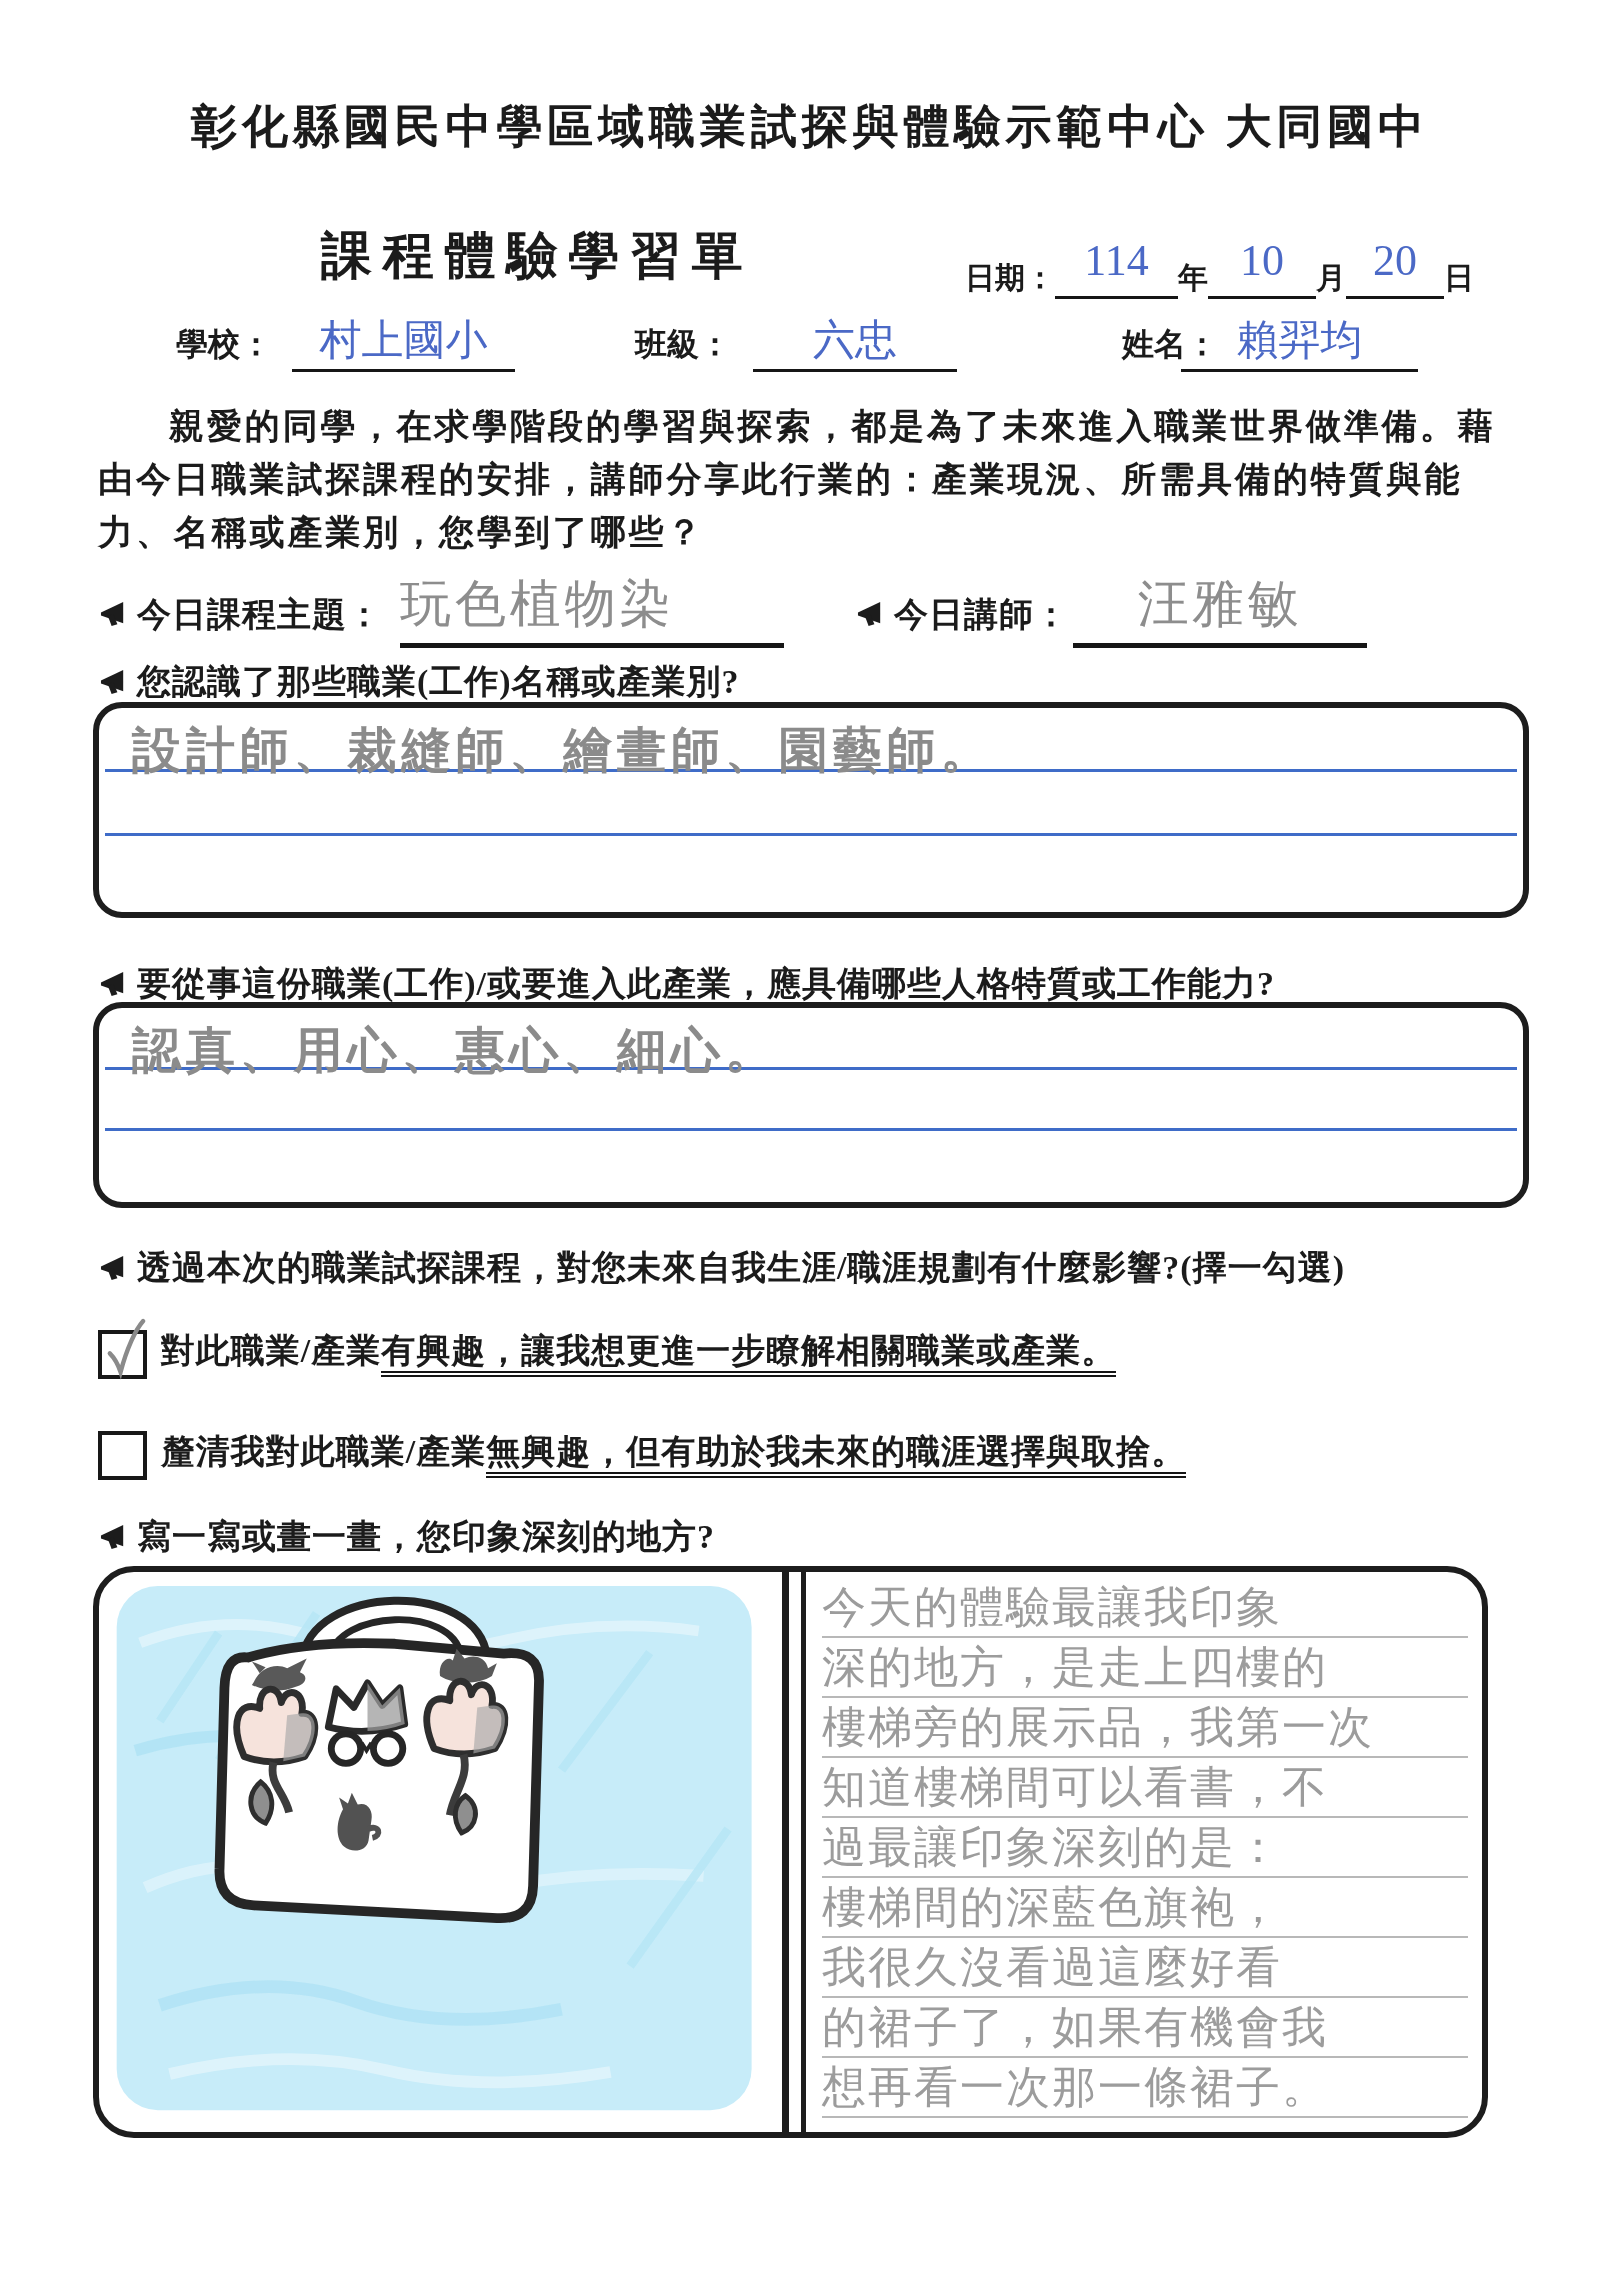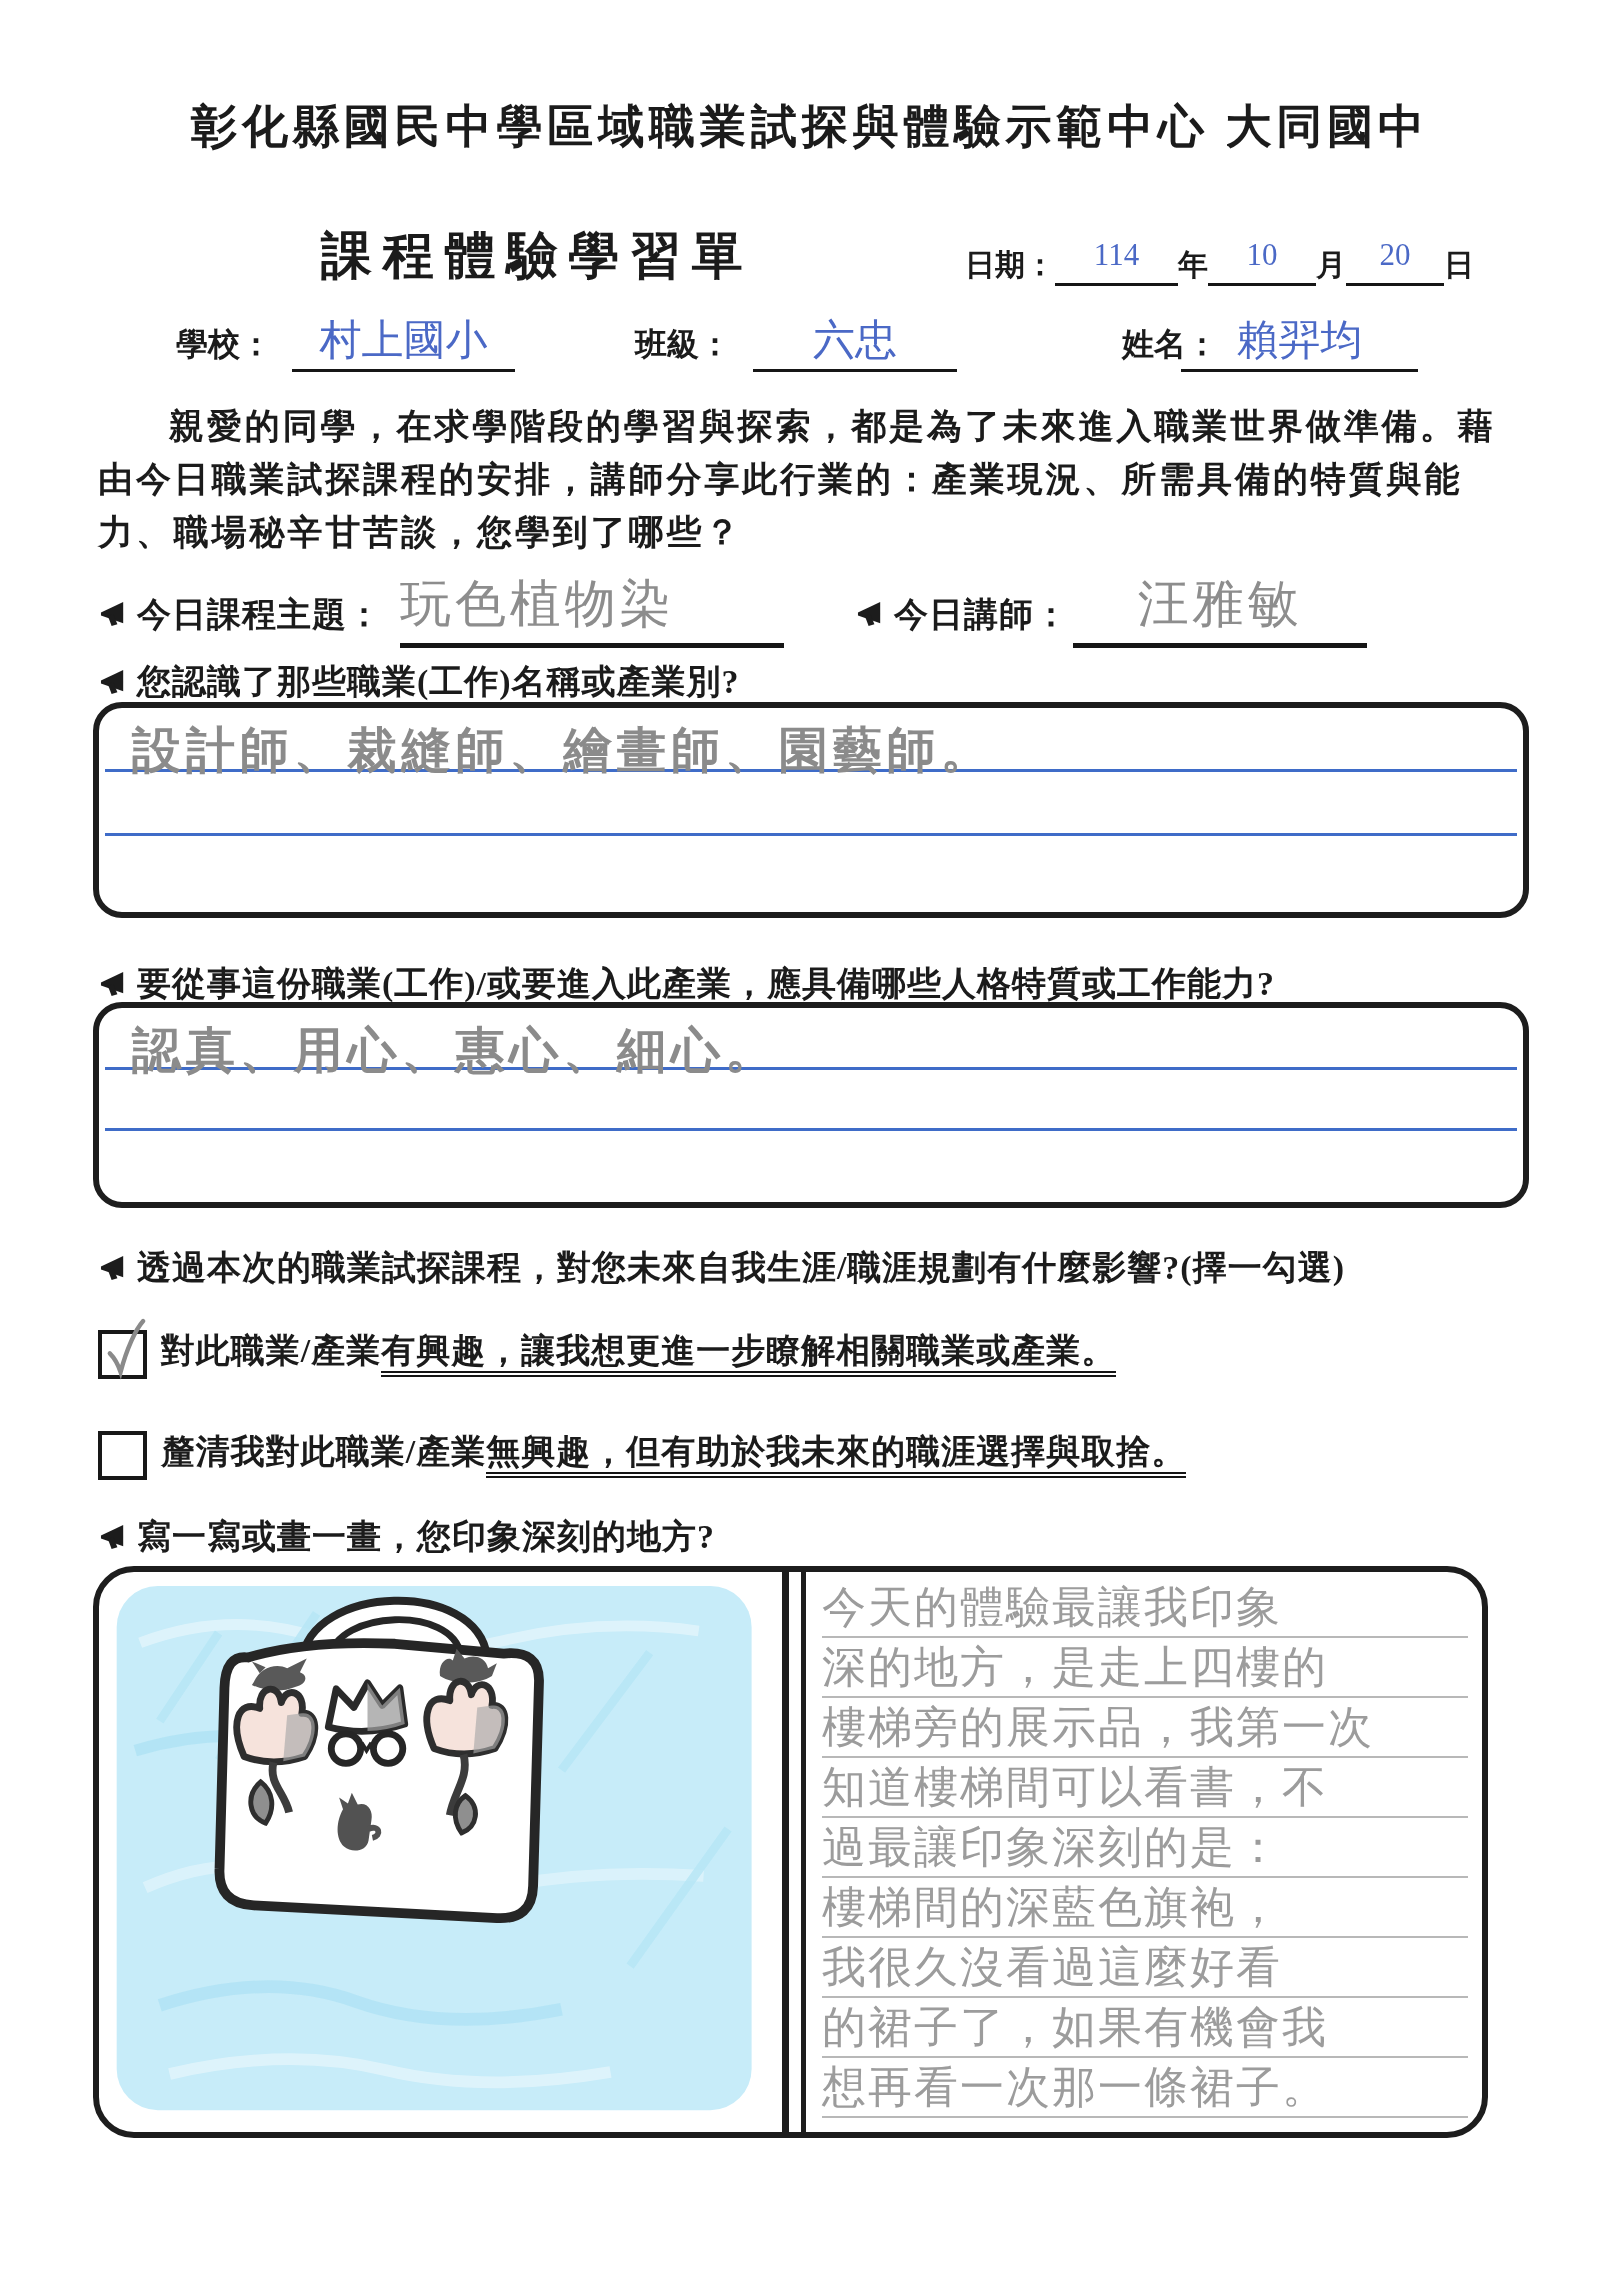--- a/index.html
+++ b/index.html
@@ -6,21 +6,21 @@
   .page{
     position:relative;width:1620px;height:2292px;background:#ffffff;
     font-family:"Liberation Serif","DejaVu Serif",serif;color:#1b1b1b;overflow:hidden;
   }
   .abs{position:absolute;}
   
   .title{top:96px;left:0;width:100%;text-align:center;font-size:46px;font-weight:bold;letter-spacing:4.9px;}
   .subtitle{top:222px;left:321px;font-size:51px;font-weight:bold;letter-spacing:10.8px;}
   .date-block{top:245px;left:965px;display:flex;align-items:flex-end;font-size:30px;font-weight:bold;}
   .fill{display:inline-block;border-bottom:3.9px solid #161616;text-align:center;}
-  .pen{color:#4b69c6;font-size:31px;font-weight:normal;}
+  .pen{color:#4b69c6;font-size:44px;font-weight:normal;}
   .raise{display:inline-block;transform:translateY(-9.8px);}
   .date-fill-y{width:123px;} .date-fill-m{width:108px;} .date-fill-d{width:98px;}
   
   .stu-label{font-size:32px;font-weight:bold;top:323px;}
   .stu-fill{border-bottom:3.9px solid #161616;top:312px;height:57px;text-align:center;}
   .stu-fill .pen{font-size:42px;}
   
   .intro{top:400px;left:98px;width:1441px;font-size:35px;line-height:53px;font-weight:600;letter-spacing:2.9px;}
   .intro .indent{text-indent:71px;}
   
@@ -80,21 +80,21 @@
   <div class="abs stu-label" style="left:176px;">學校：</div>
   <div class="abs stu-fill" style="left:292px;width:223px;"><span class="pen">村上國小</span></div>
   <div class="abs stu-label" style="left:635px;">班級：</div>
   <div class="abs stu-fill" style="left:753px;width:204px;"><span class="pen">六忠</span></div>
   <div class="abs stu-label" style="left:1122px;">姓名：</div>
   <div class="abs stu-fill" style="left:1181px;width:237px;"><span class="pen">賴羿均</span></div>
 
   <div class="abs intro">
     <div class="indent">親愛的同學，在求學階段的學習與探索，都是為了未來進入職業世界做準備。藉</div>
     <div>由今日職業試探課程的安排，講師分享此行業的：產業現況、所需具備的特質與能</div>
-    <div>力、職場秘辛甘苦談，您學到了哪些？</div>
+    <div>力、名稱或產業別，您學到了哪些？</div>
   </div>
 
   <div class="abs topic-row">
     <div class="abs q-label topic-label">
       <svg class="mega" width="33" height="29" viewBox="0 0 34 30">
           <path d="M3,13 L26,2 L26,24 L3,16 Z" fill="#1c1c1c"></path>
           <path d="M10,16 l4,11 6,-2 -4,-10 z" fill="#1c1c1c"></path>
         </svg>
       <span>今日課程主題：</span>
     </div>

